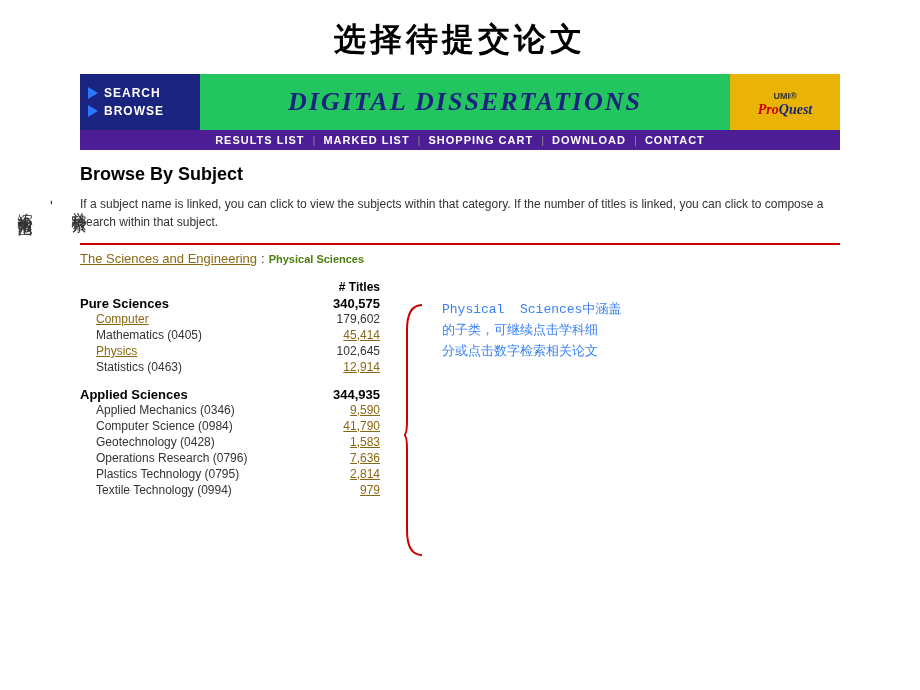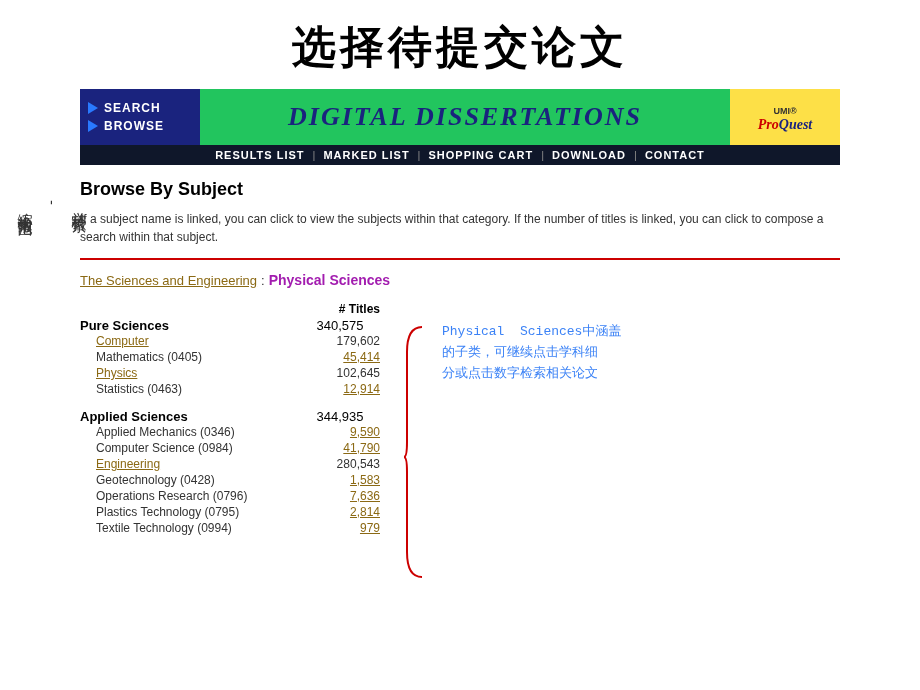--- a/index.html
+++ b/index.html
@@ -9,21 +9,21 @@
       background: #fff;
       font-family: Arial, sans-serif;
       font-size: 13px;
       overflow: hidden;
       position: relative;
     }
 
     
     .page-title {
       text-align: center;
-      font-size: 44px;
+      font-size: 32px;
       font-weight: bold;
       padding: 18px 0 12px 0;
       font-family: 'SimHei', 'STHeiti', serif;
       letter-spacing: 4px;
     }
 
     
     .banner {
       margin: 0 80px;
       display: flex;
@@ -67,21 +67,21 @@
     }
     .banner-center-text {
       font-size: 26px;
       font-weight: bold;
       color: #1a237e;
       letter-spacing: 2px;
       font-style: italic;
       font-family: Georgia, serif;
     }
     .banner-right {
-      background: #fde047;
+      background: #eab308;
       width: 110px;
       display: flex;
       align-items: center;
       justify-content: center;
     }
     .proquest-logo {
       text-align: center;
     }
     .proquest-logo .pro {
       font-style: italic;
@@ -97,21 +97,21 @@
       color: #1a237e;
       font-family: Georgia, serif;
     }
     .proquest-logo .umi {
       font-size: 9px;
       color: #333;
       font-weight: bold;
     }
     .nav-bar {
       margin: 0 80px;
-      background: #0f172a;
+      background: #4c1d95;
       display: flex;
       align-items: center;
       justify-content: center;
       padding: 4px 0;
       gap: 0;
     }
     .nav-bar a {
       color: #fff;
       font-size: 11px;
       font-weight: bold;
@@ -140,39 +140,39 @@
     .description {
       font-size: 12px;
       color: #333;
       line-height: 1.5;
       margin-bottom: 12px;
     }
 
     
     .breadcrumb {
       border-top: 2px solid #c00;
-      padding-top: 12px;
+      padding-top: 6px;
       margin-bottom: 14px;
       display: flex;
       align-items: center;
       gap: 4px;
     }
     .breadcrumb a {
       color: #8b6914;
       font-size: 13px;
       text-decoration: underline;
     }
     .breadcrumb .sep {
       color: #333;
       font-size: 13px;
     }
     .breadcrumb .current {
-      color: #a21caf;
-      font-weight: bold;
-      font-size: 14px;
+      color: #4d7c0f;
+      font-weight: bold;
+      font-size: 11px;
     }
 
     
     .content-row {
       display: flex;
       align-items: flex-start;
       gap: 12px;
     }
 
     .subject-table {
@@ -197,23 +197,23 @@
     }
 
     .section-title {
       font-weight: bold;
       font-size: 13px;
       color: #000;
       display: flex;
       justify-content: space-between;
     }
     .section-title .count {
-      font-weight: normal;
+      font-weight: bold;
       width: 80px;
-      text-align: center;
+      text-align: right;
     }
 
     .section-item {
       display: flex;
       justify-content: space-between;
       padding: 1px 0 1px 16px;
     }
     .section-item .label {
       font-size: 12px;
       color: #333;
@@ -357,24 +357,20 @@
         </div>
         <div class="section-item">
           <span class="label">Applied Mechanics (0346)</span>
           <span class="num"><a>9,590</a></span>
         </div>
         <div class="section-item">
           <span class="label">Computer Science (0984)</span>
           <span class="num"><a>41,790</a></span>
         </div>
         <div class="section-item">
-          <span class="label"><a>Engineering</a></span>
-          <span class="num plain">280,543</span>
-        </div>
-        <div class="section-item">
           <span class="label">Geotechnology (0428)</span>
           <span class="num"><a>1,583</a></span>
         </div>
         <div class="section-item">
           <span class="label">Operations Research (0796)</span>
           <span class="num"><a>7,636</a></span>
         </div>
         <div class="section-item">
           <span class="label">Plastics Technology (0795)</span>
           <span class="num"><a>2,814</a></span>

